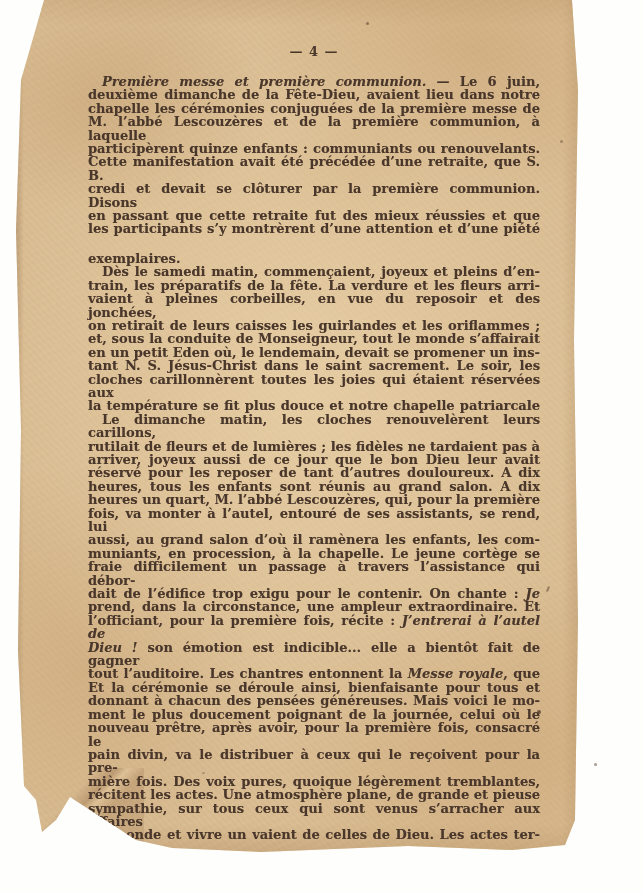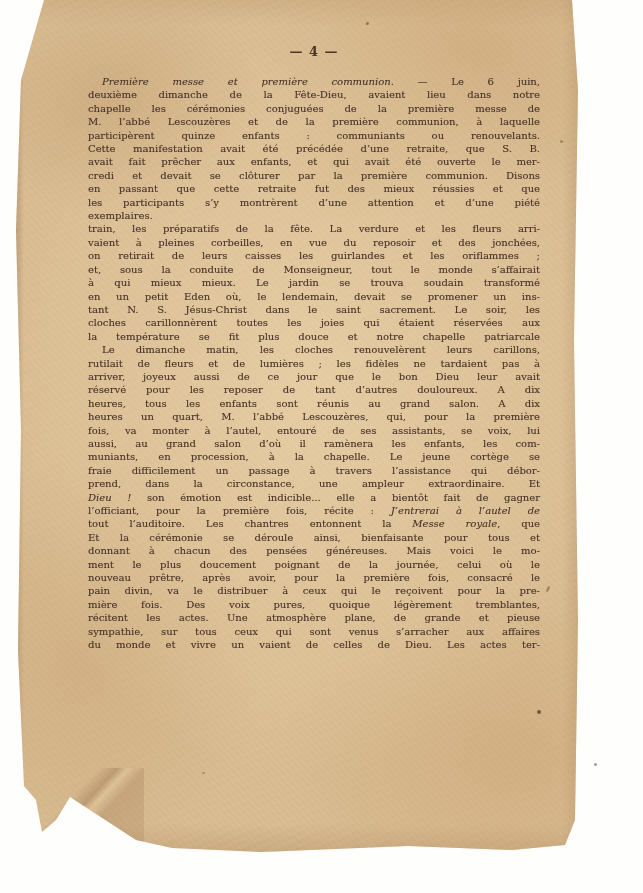--- a/index.html
+++ b/index.html
@@ -54,27 +54,27 @@
     padding:44px 38px 0 76px;
     color:var(--ink,#4a372b);
   }
   .page-number {
     text-align:center;
     font-size:13px; line-height:15px; font-weight:700;
     letter-spacing:1px;
     margin-bottom:16px;
   }
   .text-block {
-    font-size:10px;
+    font-size:13px;
     line-height:13.4px;
-    font-weight:400;
+    font-weight:700;
     text-shadow:0.2px 0.2px 0 rgba(58,40,28,.35);
   }
   .line { text-align:justify; text-align-last:justify; white-space:normal; }
-  .line.last { text-align-last:left; }
+  .line.last { text-align-last:left;margin-top:16px; }
   .line.indent { text-indent:14px; }
   .ital { font-style:italic; }
 </style>
 </head>
 <body style="--paper: #d9bc92; --ink: #4a372b;">
 
 <div class="scan-bg">
   <div class="page">
     <div class="corner-fold"></div>
     <div class="edge-sliver"></div>
@@ -86,51 +86,51 @@
     <div class="content">
       <div class="page-number">— 4 —</div>
       <div class="text-block">
           <div class="para">
             <div class="line indent"><span class="ital">Première messe et première communion.</span><span> — Le 6 juin,</span></div>
             <div class="line"><span>deuxième dimanche de la Fête-Dieu, avaient lieu dans notre</span></div>
             <div class="line"><span>chapelle les cérémonies conjuguées de la première messe de</span></div>
             <div class="line"><span>M. l’abbé Lescouzères et de la première communion, à laquelle</span></div>
             <div class="line"><span>participèrent quinze enfants : communiants ou renouvelants.</span></div>
             <div class="line"><span>Cette manifestation avait été précédée d’une retraite, que S. B.</span></div>
-            <div class="line"><span>avait fait prêcher aux enfants, et qui avait été ouverte le mer-</span></div>
             <div class="line"><span>credi et devait se clôturer par la première communion. Disons</span></div>
             <div class="line"><span>en passant que cette retraite fut des mieux réussies et que</span></div>
             <div class="line"><span>les participants s’y montrèrent d’une attention et d’une piété</span></div>
             <div class="line last"><span>exemplaires.</span></div>
           </div>
           <div class="para">
+            <div class="line indent"><span>Dès le samedi matin, commençaient, joyeux et pleins d’en-</span></div>
             <div class="line"><span>train, les préparatifs de la fête. La verdure et les fleurs arri-</span></div>
             <div class="line"><span>vaient à pleines corbeilles, en vue du reposoir et des jonchées,</span></div>
             <div class="line"><span>on retirait de leurs caisses les guirlandes et les oriflammes ;</span></div>
             <div class="line"><span>et, sous la conduite de Monseigneur, tout le monde s’affairait</span></div>
-            <div class="line"><span>à qui mieux mieux. Le jardin se trouva soudain transformé</span></div>
             <div class="line"><span>en un petit Eden où, le lendemain, devait se promener un ins-</span></div>
             <div class="line"><span>tant N. S. Jésus-Christ dans le saint sacrement. Le soir, les</span></div>
             <div class="line"><span>cloches carillonnèrent toutes les joies qui étaient réservées aux</span></div>
           </div>
           <div class="para">
             <div class="line"><span>la température se fit plus douce et notre chapelle patriarcale</span></div>
             <div class="line indent"><span>Le dimanche matin, les cloches renouvelèrent leurs carillons,</span></div>
             <div class="line"><span>rutilait de fleurs et de lumières ; les fidèles ne tardaient pas à</span></div>
             <div class="line"><span>arriver, joyeux aussi de ce jour que le bon Dieu leur avait</span></div>
             <div class="line"><span>réservé pour les reposer de tant d’autres douloureux. A dix</span></div>
             <div class="line"><span>heures, tous les enfants sont réunis au grand salon. A dix</span></div>
             <div class="line"><span>heures un quart, M. l’abbé Lescouzères, qui, pour la première</span></div>
-            <div class="line"><span>fois, va monter à l’autel, entouré de ses assistants, se voix, lui</span></div>
+            <div class="line"><span>fois, va monter à l’autel, entouré de ses assistants, se rend, lui</span></div>
             <div class="line"><span>aussi, au grand salon d’où il ramènera les enfants, les com-</span></div>
             <div class="line"><span>muniants, en procession, à la chapelle. Le jeune cortège se</span></div>
             <div class="line"><span>fraie difficilement un passage à travers l’assistance qui débor-</span></div>
+            <div class="line"><span>dait de l’édifice trop exigu pour le contenir. On chante : </span><span class="ital">Je</span></div>
             <div class="line"><span>prend, dans la circonstance, une ampleur extraordinaire. Et</span></div>
+            <div class="line"><span>l’officiant, pour la première fois, récite : </span><span class="ital">J’entrerai à l’autel de</span></div>
             <div class="line"><span class="ital">Dieu !</span><span> son émotion est indicible... elle a bientôt fait de gagner</span></div>
-            <div class="line"><span>l’officiant, pour la première fois, récite : </span><span class="ital">J’entrerai à l’autel de</span></div>
             <div class="line"><span>tout l’auditoire. Les chantres entonnent la </span><span class="ital">Messe royale</span><span>, que</span></div>
             <div class="line"><span>Et la cérémonie se déroule ainsi, bienfaisante pour tous et</span></div>
             <div class="line"><span>donnant à chacun des pensées généreuses. Mais voici le mo-</span></div>
             <div class="line"><span>ment le plus doucement poignant de la journée, celui où le</span></div>
             <div class="line"><span>nouveau prêtre, après avoir, pour la première fois, consacré le</span></div>
             <div class="line"><span>pain divin, va le distribuer à ceux qui le reçoivent pour la pre-</span></div>
             <div class="line"><span>mière fois. Des voix pures, quoique légèrement tremblantes,</span></div>
             <div class="line"><span>récitent les actes. Une atmosphère plane, de grande et pieuse</span></div>
             <div class="line"><span>sympathie, sur tous ceux qui sont venus s’arracher aux affaires</span></div>
             <div class="line"><span>du monde et vivre un vaient de celles de Dieu. Les actes ter-</span></div>

